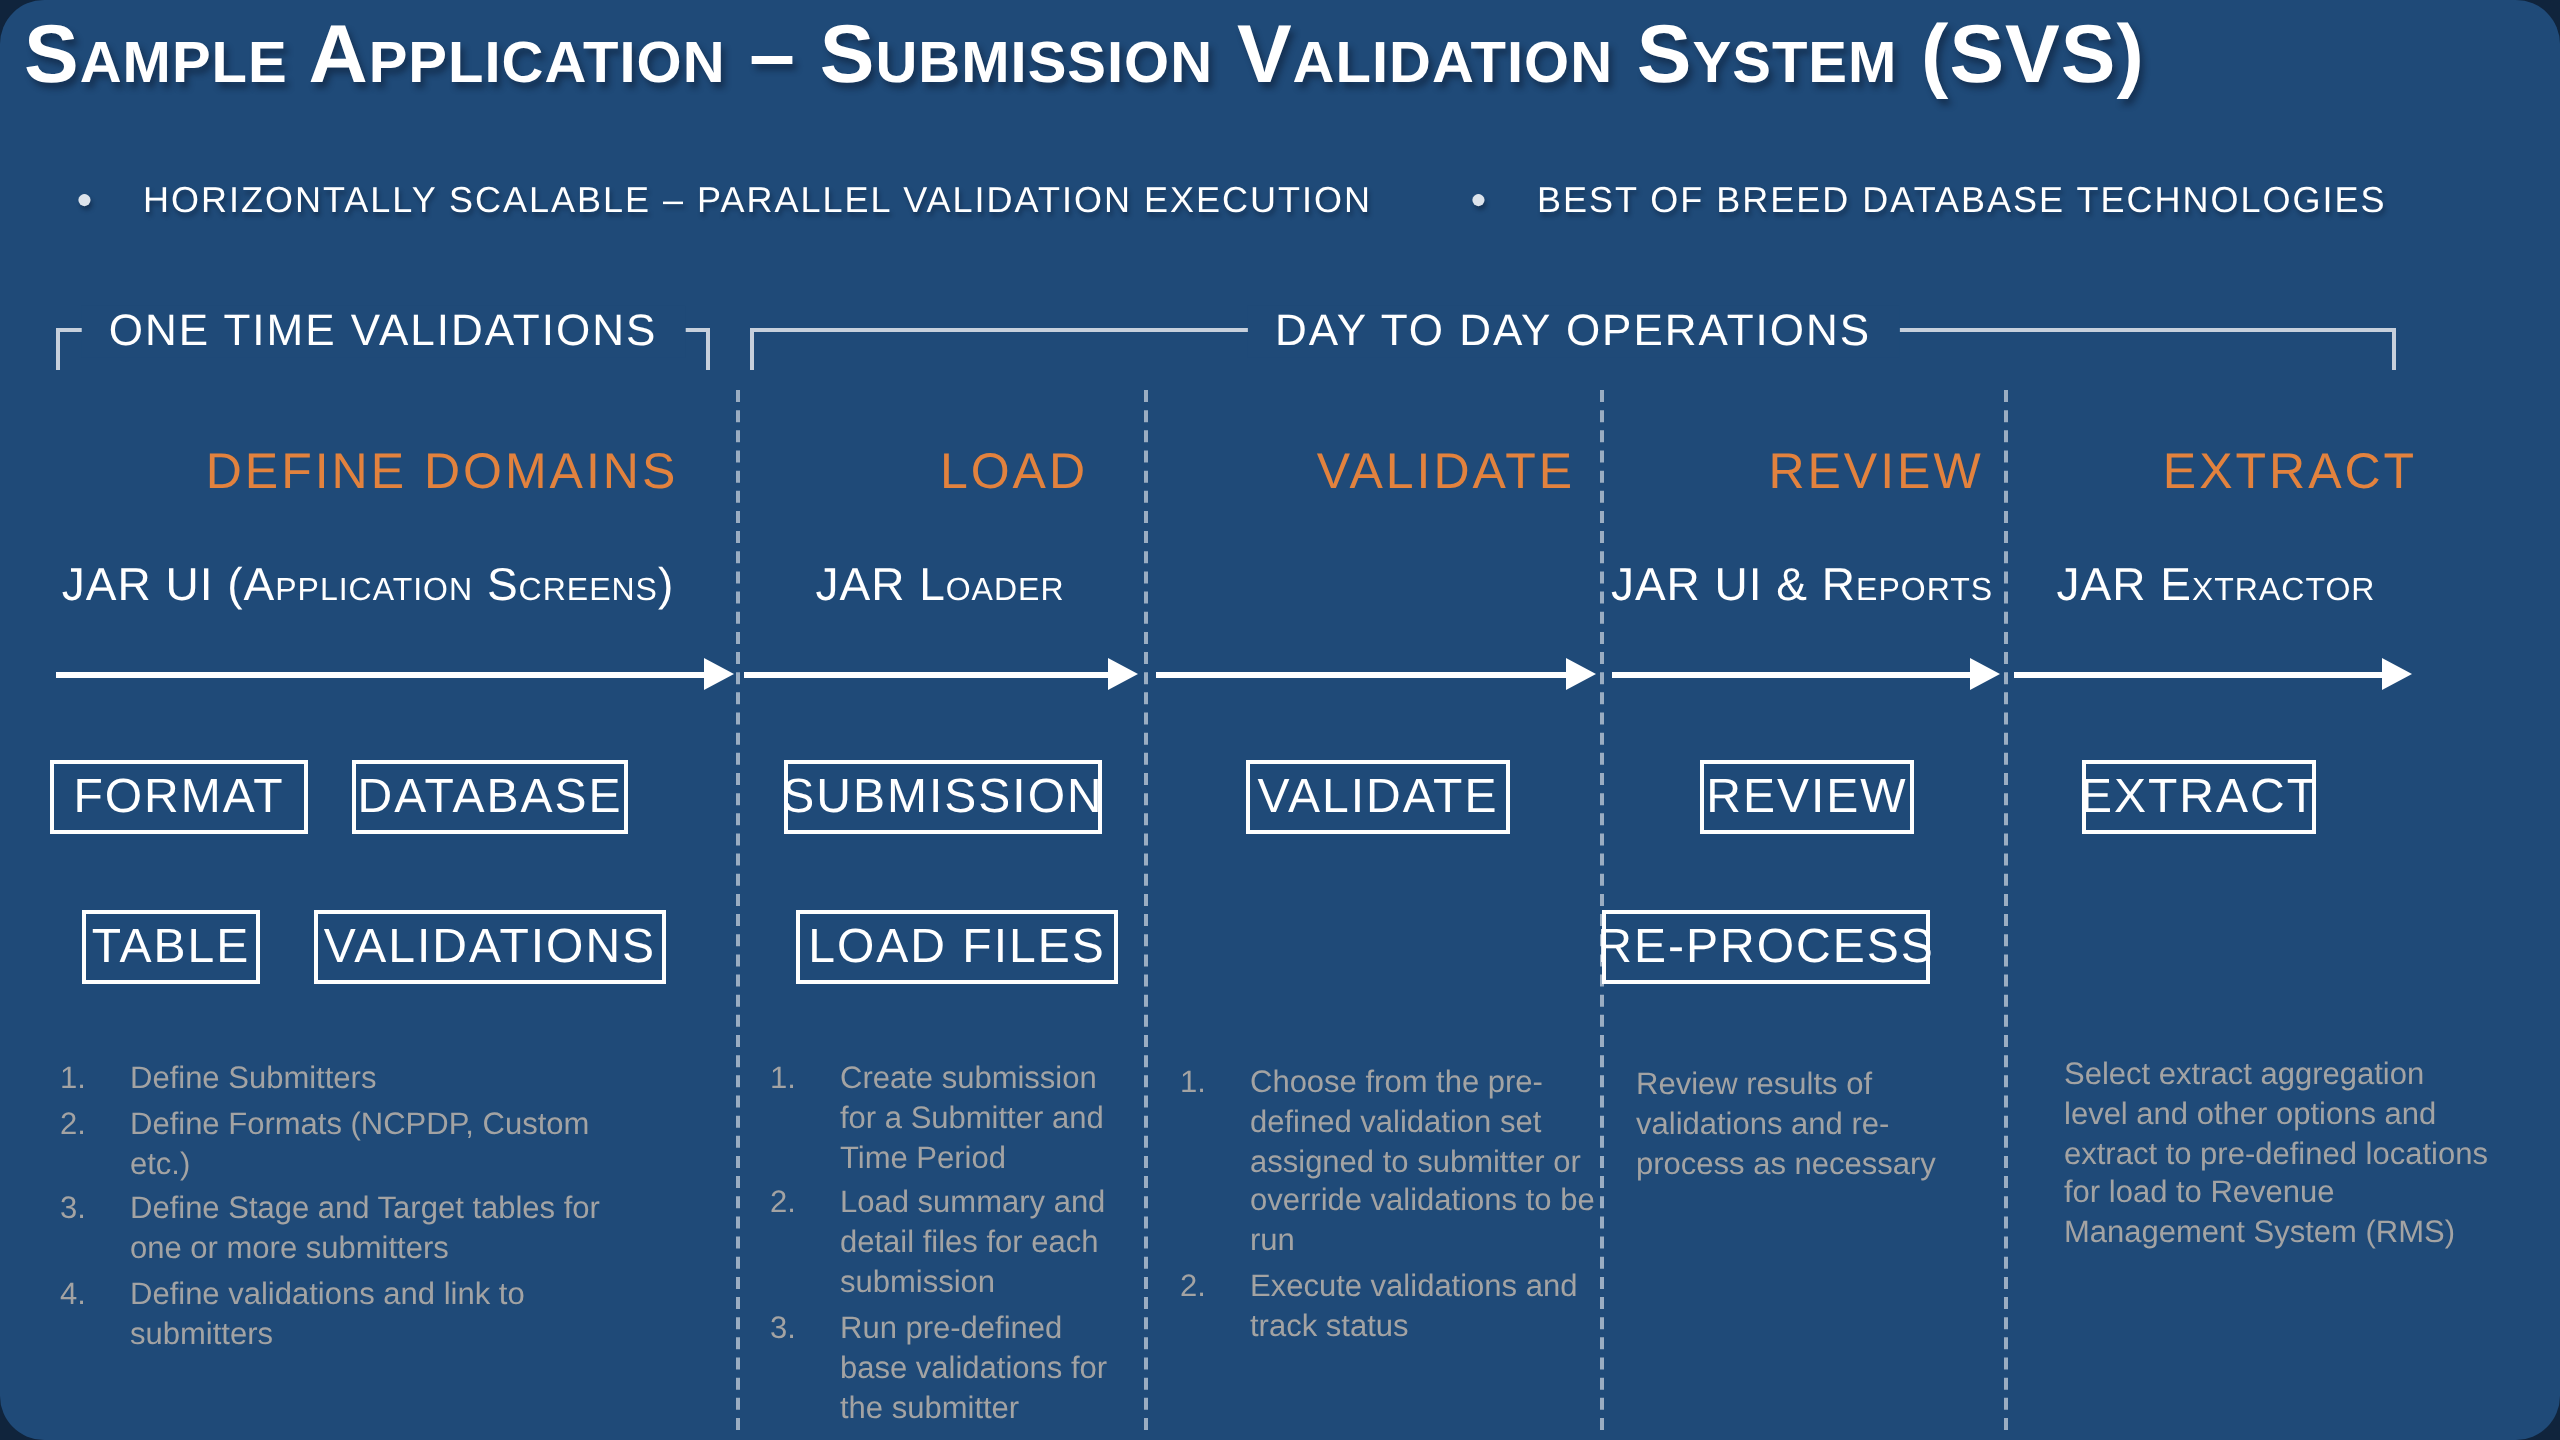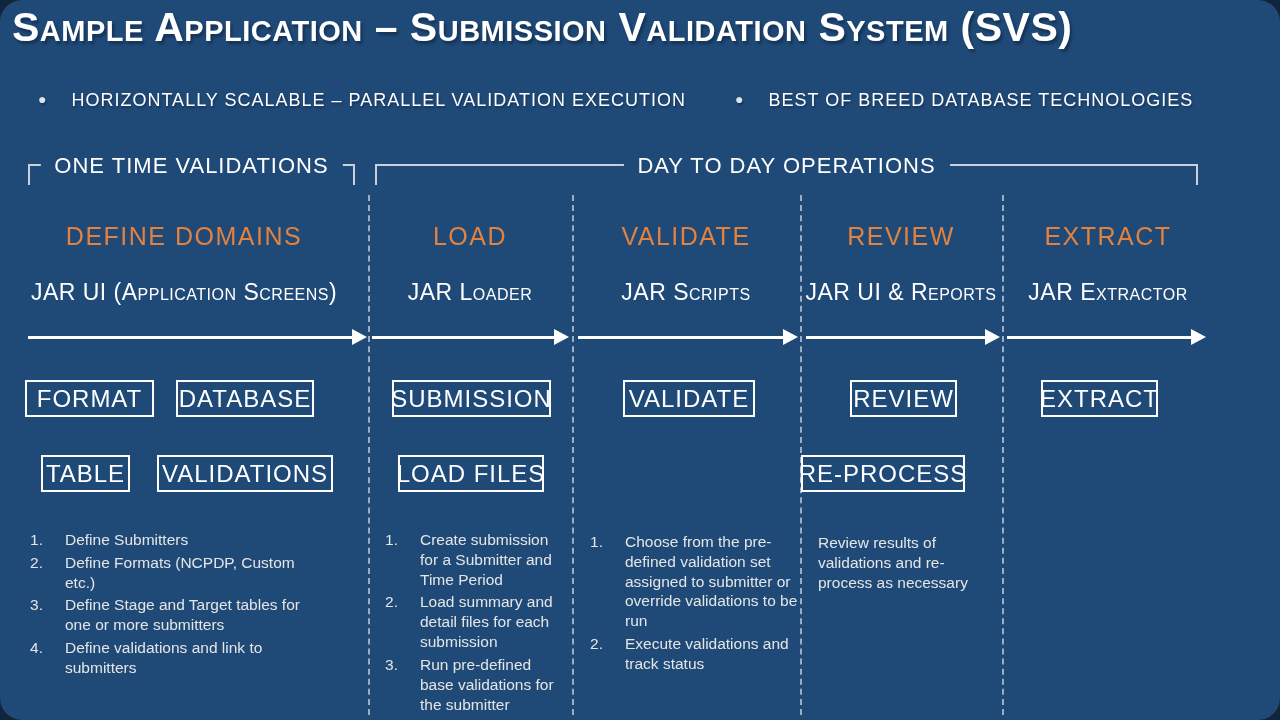--- a/index.html
+++ b/index.html
@@ -34,21 +34,21 @@
   .bracket::before{left:0;}
   .bracket::after{right:0;}
   .bracket .lbl{
     position:absolute;left:50%;top:1px;transform:translate(-50%,-55%);
     background:var(--bg);padding:0 14px;font-size:22px;letter-spacing:1px;white-space:nowrap;
   }
   .bracket-1{left:28px;width:327px;}
   .bracket-2{left:375px;width:823px;}
   
   .col-header{position:absolute;top:222px;text-align:center;color:var(--orange);
-    font-size:25px;letter-spacing:1.5px;white-space:nowrap;}
+    font-size:25px;letter-spacing:1.5px;white-space:nowrap;margin-left:37px;}
   .tool-label{position:absolute;top:279px;text-align:center;font-size:23px;
     font-variant:small-caps;letter-spacing:.5px;white-space:nowrap;}
   .cw1{left:0px;width:368px;} .cw2{left:368px;width:204px;} .cw3{left:572px;width:228px;}
   .cw4{left:800px;width:202px;} .cw5{left:1002px;width:212px;}
   
   .flow-arrow{position:absolute;top:336px;height:3px;background:var(--white);}
   .flow-arrow::after{
     content:"";position:absolute;right:-15px;top:-7px;width:0;height:0;
     border-left:15px solid var(--white);
     border-top:8px solid transparent;border-bottom:8px solid transparent;
@@ -67,24 +67,24 @@
     font-size:24px;letter-spacing:1px;white-space:nowrap;
   }
   .bx-format{left:25px;top:380px;width:129px;}
   .bx-submitter{left:176px;top:380px;width:138px;}
   .bx-submission{left:392px;top:380px;width:159px;}
   .bx-validate{left:623px;top:380px;width:132px;}
   .bx-review{left:850px;top:380px;width:107px;}
   .bx-extract{left:1041px;top:380px;width:117px;}
   .bx-table{left:41px;top:455px;width:89px;}
   .bx-validations{left:157px;top:455px;width:176px;}
-  .bx-loadfiles{left:398px;top:455px;width:146px;}
+  .bx-loadfiles{left:398px;top:455px;width:161px;}
   .bx-reprocess{left:801px;top:455px;width:164px;}
   
-  .notes{position:absolute;font-size:15.5px;line-height:1.28;color:#e5e5e5;}
+  .notes{position:absolute;font-size:15.5px;line-height:1.28;color:#a3a3a3;}
   .notes .item{margin-bottom:3px;}
   .notes.numbered{counter-reset:n;}
   .notes.numbered .item{counter-increment:n;position:relative;padding-left:37px;}
   .notes.numbered .item::before{content:counter(n) ".";position:absolute;left:2px;}
   .nt1{left:28px;top:530px;width:300px;}
   .nt2{left:383px;top:530px;width:185px;}
   .nt3{left:588px;top:532px;width:210px;}
   .nt4{left:818px;top:533px;width:180px;}
   .nt5{left:1032px;top:528px;width:212px;}
 </style>
@@ -110,21 +110,20 @@
   </div>
 
   <div class="col-header cw1">DEFINE DOMAINS</div>
   <div class="col-header cw2">LOAD</div>
   <div class="col-header cw3">VALIDATE</div>
   <div class="col-header cw4">REVIEW</div>
   <div class="col-header cw5">EXTRACT</div>
 
   <div class="tool-label cw1">JAR UI (Application Screens)</div>
   <div class="tool-label cw2">JAR Loader</div>
-  <div class="tool-label cw3">JAR Scripts</div>
   <div class="tool-label cw4">JAR UI &amp; Reports</div>
   <div class="tool-label cw5">JAR Extractor</div>
 
   <div class="flow-arrow arr1"></div>
   <div class="flow-arrow arr2"></div>
   <div class="flow-arrow arr3"></div>
   <div class="flow-arrow arr4"></div>
   <div class="flow-arrow arr5"></div>
 
   <div class="divider div1"></div>
@@ -158,14 +157,17 @@
 
   <div class="notes numbered nt3">
     <div class="item">Choose from the pre-defined validation set assigned to submitter or override validations to be run</div>
     <div class="item">Execute validations and track status</div>
   </div>
 
   <div class="notes nt4">
     <div class="item">Review results of validations and re-process as necessary</div>
   </div>
 
+  <div class="notes nt5">
+    <div class="item">Select extract aggregation level and other options and extract to pre-defined locations for load to Revenue Management System (RMS)</div>
+  </div>
 
 </div>
 
 </body></html>

